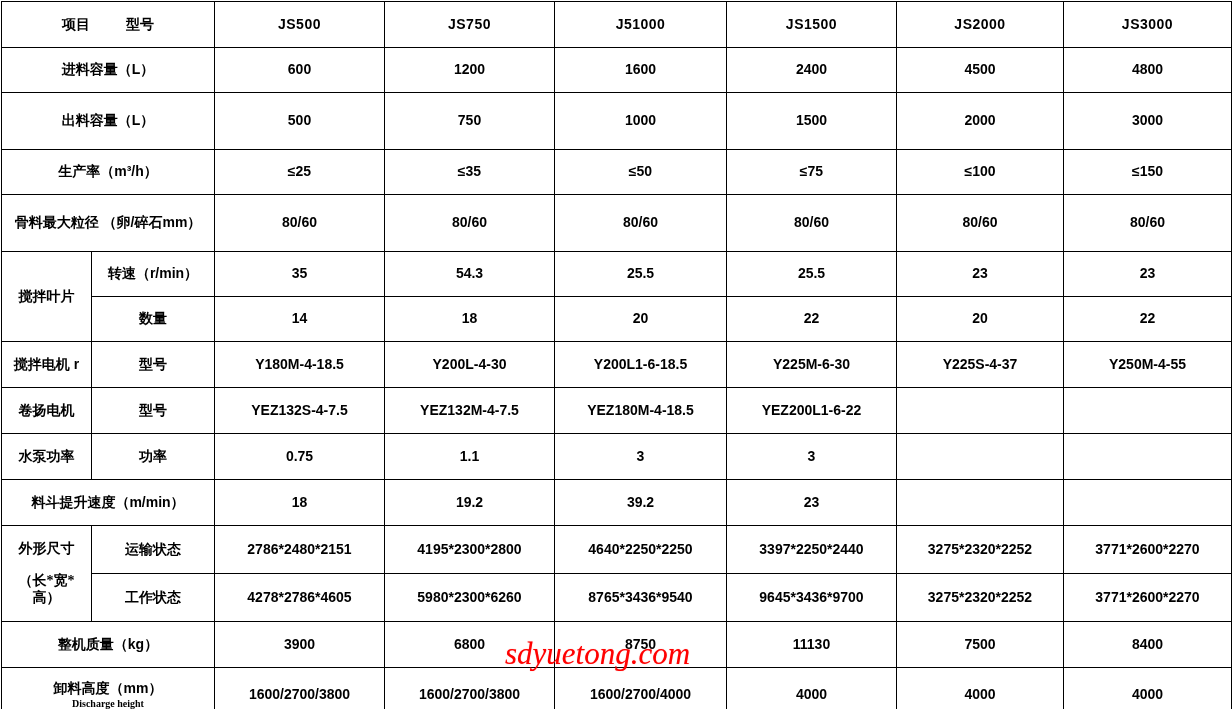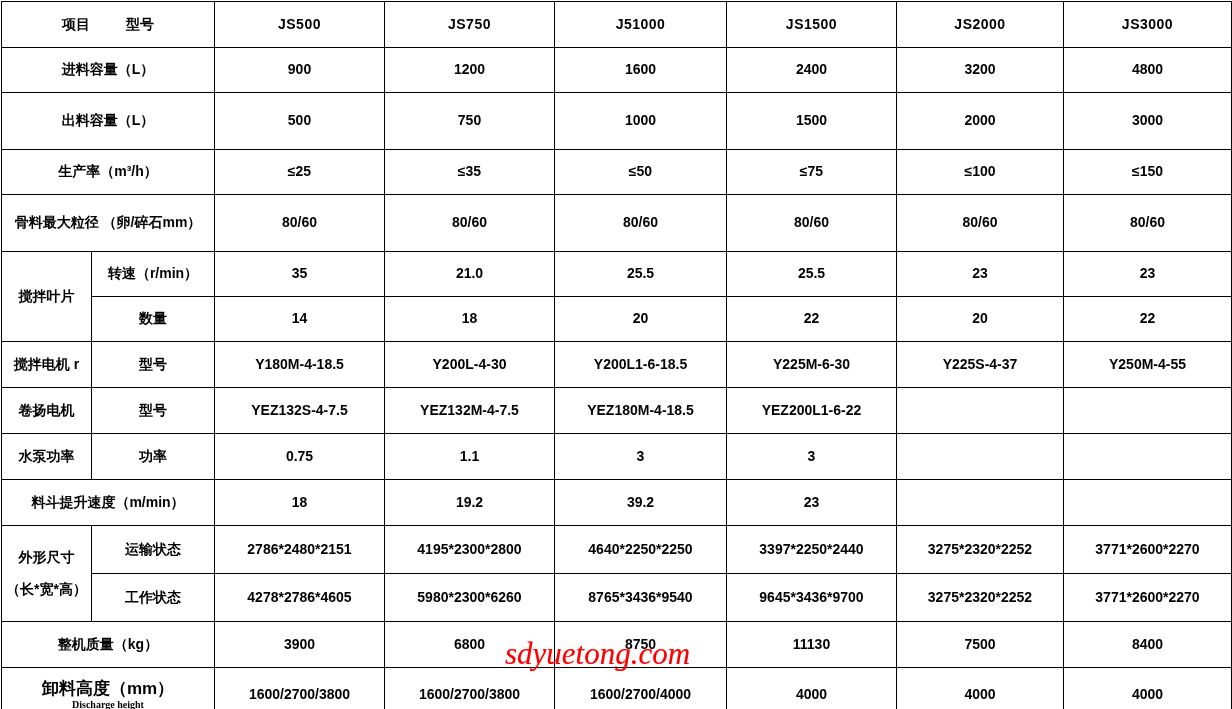--- a/index.html
+++ b/index.html
@@ -25,21 +25,21 @@
     border: 1px solid #000000;
     text-align: center;
     vertical-align: middle;
     font-size: 14px;
     font-weight: bold;
     color: #000000;
     padding: 2px 3px;
     line-height: 1.25;
   }
   .label-cell {
-    font-size: 17px;
+    font-size: 14px;
   }
   .sub-label {
     font-size: 14px;
   }
   .left-label {
     text-align: left;
     padding-left: 4px;
   }
   .model-head {
     font-size: 15px;
@@ -53,20 +53,21 @@
     display: inline-block;
     width: 36px;
   }
   .small-txt {
     font-size: 13px;
     margin-top: 18px;
   }
   .two-line {
     font-size: 13.5px;
     line-height: 1.3;
+    font-family: Liberation Serif, serif;
   }
   .serif-line {
     font-family: "Liberation Serif", serif;
     font-size: 10px;
     font-weight: bold;
   }
   .watermark {
     position: absolute;
     left: 505px;
     top: 636px;
@@ -102,25 +103,25 @@
       <td class="model-head">JS500</td>
       <td class="model-head">JS750</td>
       <td class="model-head">J51000</td>
       <td class="model-head">JS1500</td>
       <td class="model-head">JS2000</td>
       <td class="model-head">JS3000</td>
     </tr>
 
     <tr style="height:45px">
       <td colspan="2" class="label-cell">进料容量（L）</td>
-      <td>900</td>
+      <td>600</td>
       <td>1200</td>
       <td>1600</td>
       <td>2400</td>
-      <td>3200</td>
+      <td>4500</td>
       <td>4800</td>
     </tr>
 
     <tr style="height:57px">
       <td colspan="2" class="label-cell">出料容量（L）</td>
       <td>500</td>
       <td>750</td>
       <td>1000</td>
       <td>1500</td>
       <td>2000</td>
@@ -144,21 +145,21 @@
       <td>80/60</td>
       <td>80/60</td>
       <td>80/60</td>
       <td>80/60</td>
     </tr>
 
     <tr style="height:45px">
       <td rowspan="2" class="label-cell">搅拌叶片</td>
       <td class="sub-label">转速（r/min）</td>
       <td>35</td>
-      <td>21.0</td>
+      <td>54.3</td>
       <td>25.5</td>
       <td>25.5</td>
       <td>23</td>
       <td>23</td>
     </tr>
 
     <tr style="height:45px">
       <td class="sub-label">数量</td>
       <td>14</td>
       <td>18</td>

